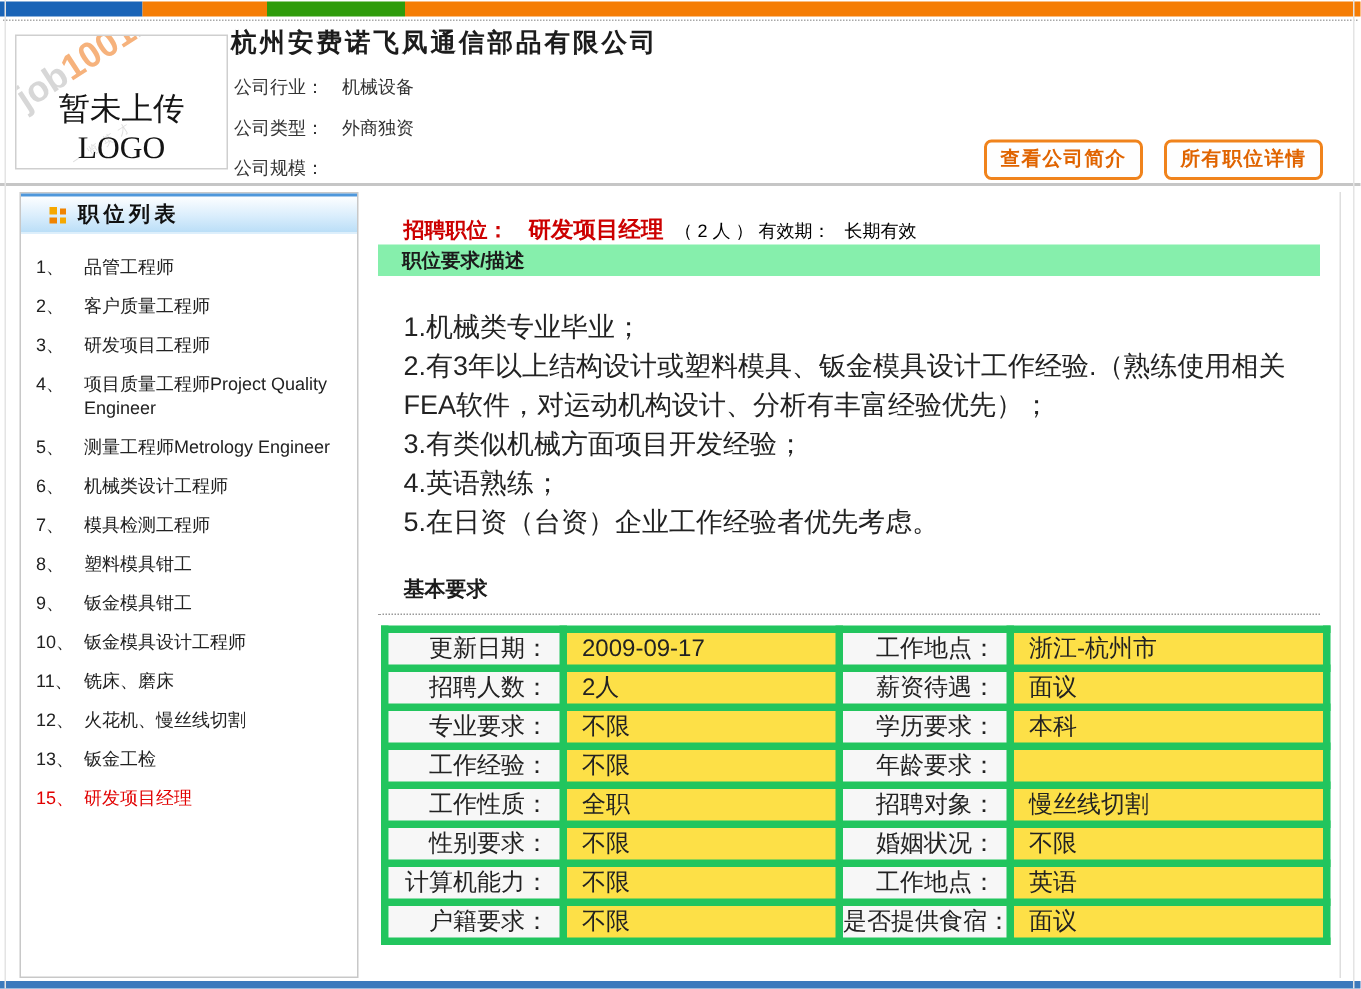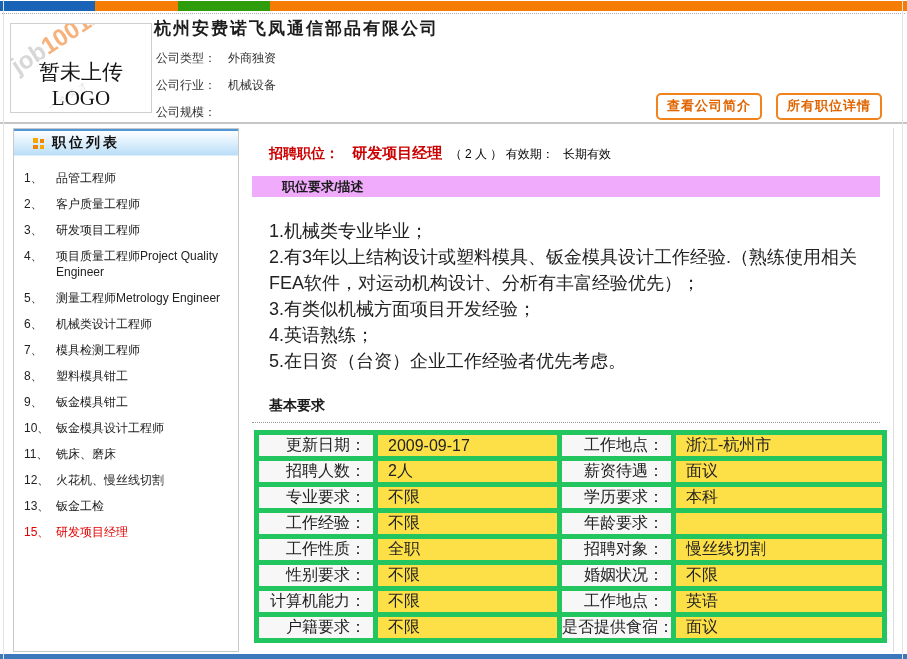--- a/index.html
+++ b/index.html
@@ -71,22 +71,22 @@
   .job-list li.active, .job-list li.active .num { color:#E10000; }
 
   .main { position:absolute; left:236px; top:0; right:0; bottom:0;
     border-right:1px solid #DEDEDE; padding:0 13px 0 3px; }
   .job-header { margin:16px 0 0 17px; }
   .job-header .jh-label { color:#CC0000; font-size:14px; font-weight:bold; }
   .job-header .jh-title { color:#CC0000; font-size:15px; font-weight:bold; margin-left:10px; }
   .job-header .jh-count { color:#000; font-size:12px; margin-left:4px; }
   .job-header .jh-valid-label { color:#000; font-size:12px;text-align:center; }
   .job-header .jh-valid-value { color:#000; font-size:12px; margin-left:6px; }
-  .desc-bar { margin-top:13px; height:21px; line-height:21px; background:#f0abfc;
-    font-size:13px; font-weight:bold; padding-left:30px; color:#1b1b1b; }
+  .desc-bar { height:21px; line-height:21px; background:#86efac;
+    font-size:13px; font-weight:bold; padding-left:16px; color:#1b1b1b; }
   .desc-text { margin:21px 16px 0 17px; line-height:26px; font-size:18px; color:#222; }
   .basic-header { margin-top:23px; padding:0 0 7px 17px; font-size:14px;
     font-weight:bold; color:#1b1b1b; border-bottom:1px dotted #9A9A9A; }
   table.req { border-collapse:collapse; margin:7px 0 0 2px; table-layout:fixed;
     width:628px; }
   table.req th, table.req td { border:5px solid #22c55e; height:26px;
     font-size:16px; font-weight:normal; overflow:hidden; white-space:nowrap; }
   table.req th { background:#F7F7F7; text-align:right; padding-right:7px; color:#222; }
   table.req td { background:#fde047; text-align:left; padding-left:10px; color:#222; }
   col.c1 { width:119px; } col.c2 { width:184px; }
@@ -110,22 +110,22 @@
   <div class="header">
     <div class="logo-box">
       <div class="logo-wm">
         <span class="wm-job">job</span><span class="wm-1001">1001</span><span class="wm-com">.com</span>
       </div>
       <div class="wm-sub">一览英才</div>
       <div class="logo-text">暂未上传LOGO</div>
     </div>
     <div class="company-name">杭州安费诺飞凤通信部品有限公司</div>
     <div class="company-fields" id="company-fields">
+        <div class="company-field"><span class="fl">公司行业：</span><span class="fv">机械设备</span></div>
         <div class="company-field"><span class="fl">公司类型：</span><span class="fv">外商独资</span></div>
-        <div class="company-field"><span class="fl">公司行业：</span><span class="fv">机械设备</span></div>
         <div class="company-field"><span class="fl">公司规模：</span><span class="fv"></span></div>
       </div>
     <div class="header-buttons" id="header-buttons"><button class="btn-outline">查看公司简介</button><button class="btn-outline">所有职位详情</button></div>
   </div>
   <div class="header-divider"></div>
 
   <div class="content">
 
     <div class="sidebar">
       <div class="sidebar-header">

